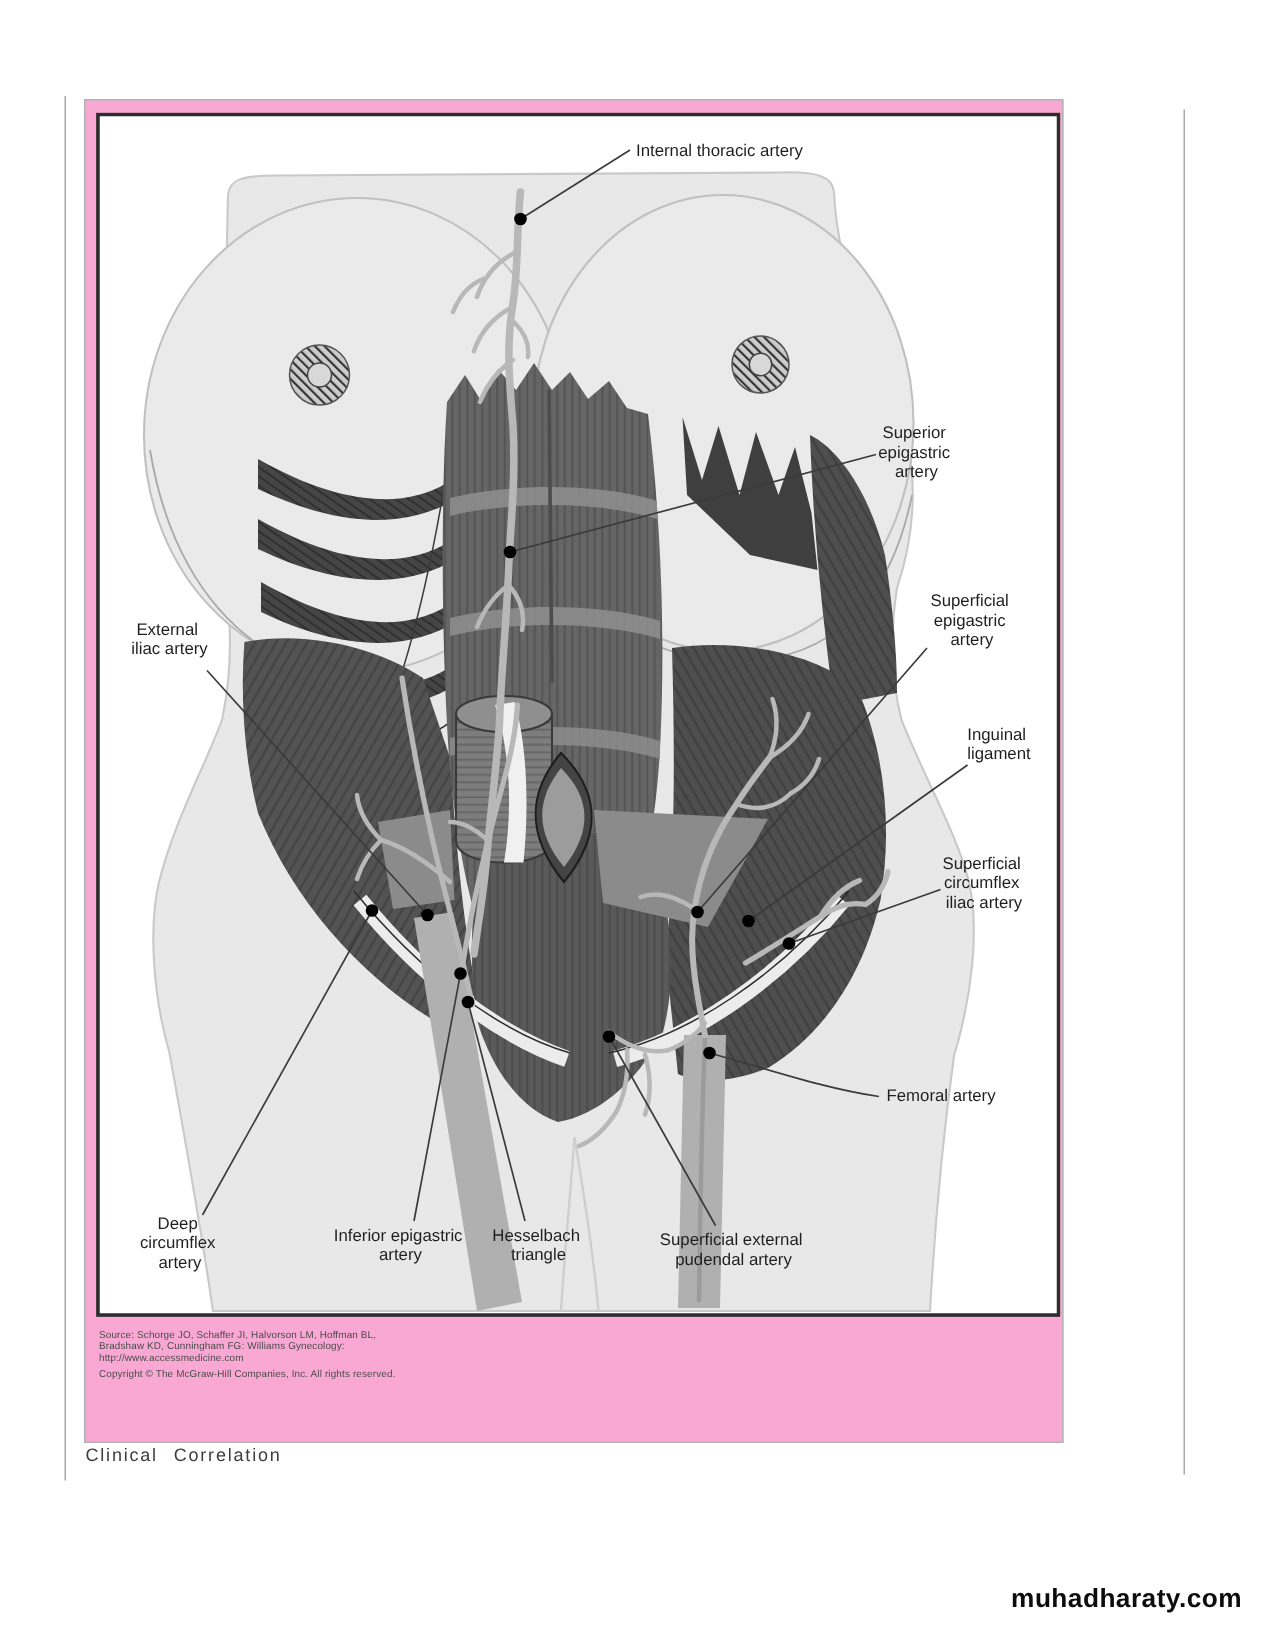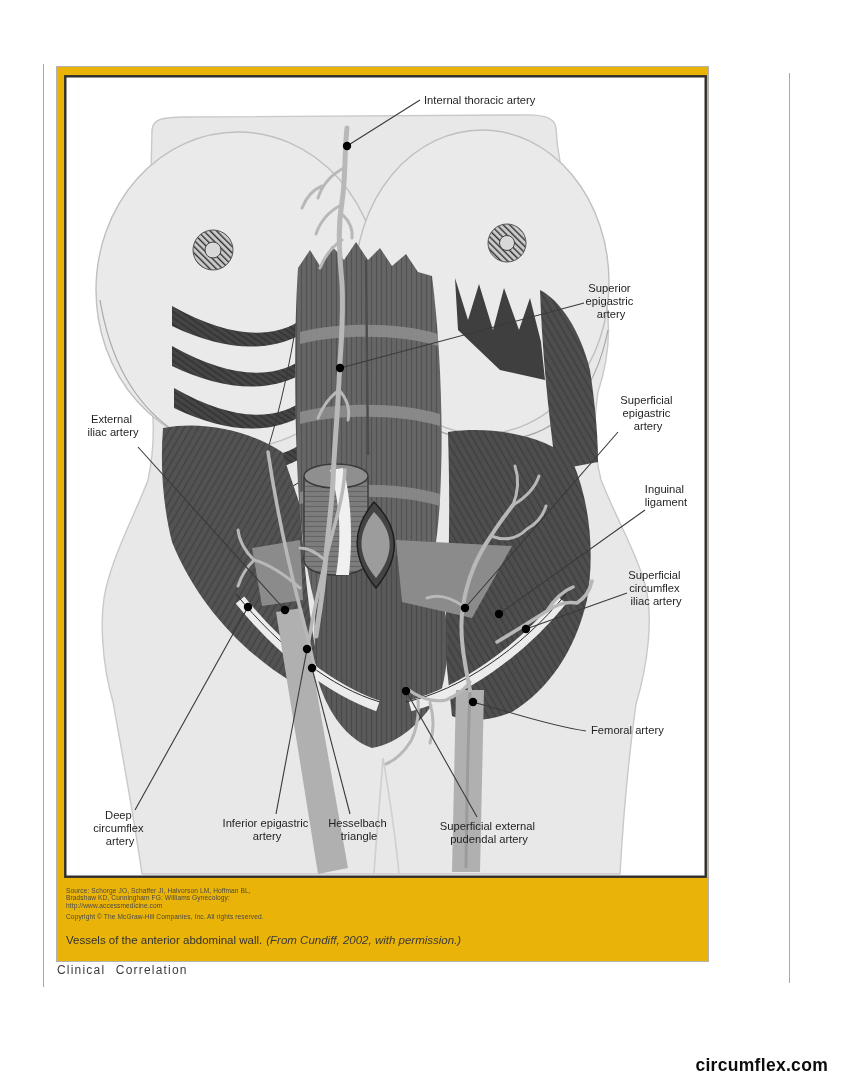--- a/index.html
+++ b/index.html
@@ -2,21 +2,21 @@
 <html><head>
 <meta charset="utf-8">
 <style>
   html,body{margin:0;padding:0;background:#fff;}
   .page{position:relative;width:841px;height:1089px;background:#ffffff;
         font-family:"Liberation Sans",sans-serif;overflow:hidden;}
   .rule{position:absolute;width:1px;background:#a8a8a8;}
   .rule-left{left:43px;top:64px;height:923px;}
   .rule-right{left:789px;top:73px;height:910px;}
   .figure-box{position:absolute;left:56px;top:66px;width:653px;height:896px;
-              border:1px solid #b3b3b3;background:#eab308;box-sizing:border-box;}
+              border:1px solid #b3b3b3;background:#f9a8d4;box-sizing:border-box;}
   .image-frame{position:absolute;left:7px;top:8px;}
   .source-block{position:absolute;left:9px;top:820px;color:#4a4a4a;
                 font-size:6.6px;line-height:7.4px;letter-spacing:.1px;}
   .copyright-line{margin-top:4px;}
   .caption{position:absolute;left:9px;top:867px;font-size:11.5px;color:#333;}
   .caption .attr{font-style:italic;margin-left:4px;color:#3a3a3a;}
   .heading{position:absolute;left:57px;top:963px;font-size:12px;color:#3d3d3d;
            letter-spacing:1.2px;word-spacing:6px;}
   .watermark{position:absolute;right:13px;top:1055px;font-size:17.5px;
              font-weight:bold;color:#0c0c0c;letter-spacing:.3px;}
@@ -254,22 +254,19 @@
       </g>
     </svg>
 
     <div class="source-block">
       <div>Source: Schorge JO, Schaffer JI, Halvorson LM, Hoffman BL,</div>
       <div>Bradshaw KD, Cunningham FG: Williams Gynecology:</div>
       <div>http://www.accessmedicine.com</div>
       <div class="copyright-line">Copyright © The McGraw-Hill Companies, Inc. All rights reserved.</div>
     </div>
 
-    <div class="caption">
-      <span>Vessels of the anterior abdominal wall.</span><span class="attr">(From Cundiff, 2002, with permission.)</span>
-    </div>
   </div>
 
   <div class="heading">Clinical Correlation</div>
 
-  <div class="watermark">circumflex.com</div>
+  <div class="watermark">muhadharaty.com</div>
 
 </div>
 
 </body></html>

